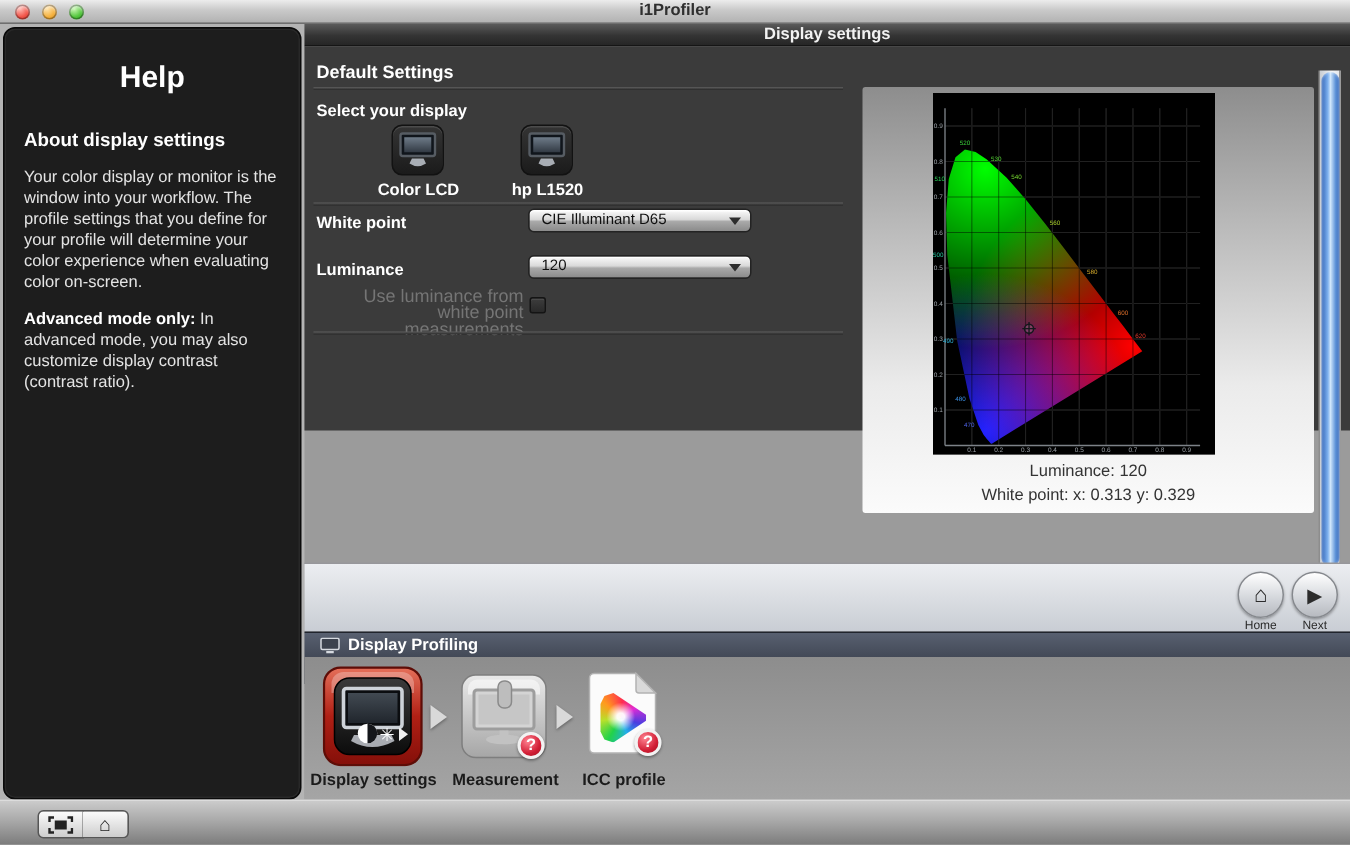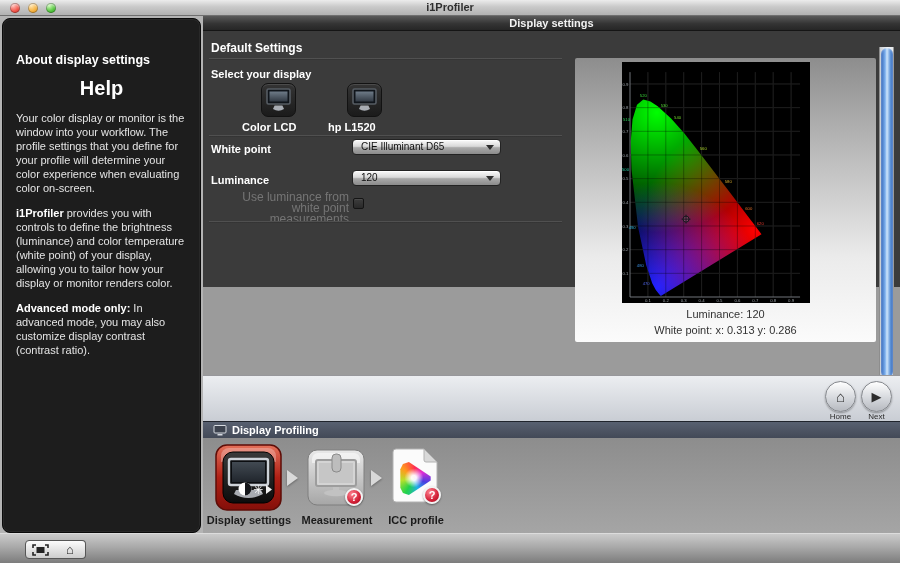--- a/index.html
+++ b/index.html
@@ -38,21 +38,21 @@
     font-size:11px; font-weight:bold; color:#f2f2f2; line-height:14px; }
   #content { left:0; top:15px; width:697px; height:256px; background:#3b3b3b; }
 
   .sec-title { font-size:12px; font-weight:bold; color:#fff; }
   .lbl { font-size:11px; font-weight:bold; color:#fff; }
   .sep { height:2px; background:linear-gradient(#5e5e5e,#272727); }
 
   .disp-btn { width:35px; height:34px; border-radius:7px; cursor:pointer;
     background:linear-gradient(#343434,#1b1b1b); border:1px solid #121212;
     box-shadow:inset 0 1px 0 rgba(255,255,255,.12); }
-  .disp-lbl { width:74px; text-align:left; font-size:11px; font-weight:bold; color:#fff; }
+  .disp-lbl { width:74px; text-align:center; font-size:11px; font-weight:bold; color:#fff; }
 
   .dropdown { width:149px; height:16px; border-radius:4px; cursor:pointer;
     background:linear-gradient(#fbfbfb,#d9d9d9 45%,#a9a9a9 55%,#8b8b8b);
     border:1px solid #232323; box-shadow:inset 0 1px 0 rgba(255,255,255,.85);
     font-size:10px; font-weight:normal; color:#101010; line-height:14px; padding-left:8px; }
   .dd-arrow { position:absolute; right:6px; top:5px; width:0; height:0;
     border-left:4px solid transparent; border-right:4px solid transparent;
     border-top:5px solid #2d2d2d; }
 
   #use-lum-lbl { width:138px; text-align:right; font-size:12px; line-height:11px; color:#757575; }
@@ -146,24 +146,23 @@
 
   <div class="abs" id="titlebar">
     <div class="abs tl" id="tl-close"></div>
     <div class="abs tl" id="tl-min"></div>
     <div class="abs tl" id="tl-zoom"></div>
     <div id="win-title">i1Profiler</div>
   </div>
 
   <div class="abs" id="left-bg"></div>
   <div class="abs" id="help-panel">
+    <div id="help-title">Help</div>
     <div id="help-heading">About display settings</div>
-    <div id="help-title">Help</div>
     <p class="help-p">Your color display or monitor is the window into your workflow. The profile settings that you define for your profile will determine your color experience when evaluating color on-screen.</p>
-    <p class="help-p"><b>i1Profiler</b><span> provides you with controls to define the brightness (luminance) and color temperature (white point) of your display, allowing you to tailor how your display or monitor renders color.</span></p>
     <p class="help-p"><b>Advanced mode only:</b><span> In advanced mode, you may also customize display contrast (contrast ratio).</span></p>
   </div>
 
   <div class="abs" id="main">
     <div class="abs" id="main-header">Display settings</div>
 
     <div class="abs" id="content">
       <div class="abs sec-title" style="left:8px; top:10px;">Default Settings</div>
       <div class="abs sep" style="left:6px; top:27px; width:353px;"></div>
 
@@ -300,21 +299,21 @@
               <text x="77.7849" y="88.18084999999999" text-anchor="start" font-size="4.2" fill="#a8cf2b" font-family="Liberation Sans, sans-serif">560</text>
               <text x="102.7375" y="120.82178" text-anchor="start" font-size="4.2" fill="#d4a92a" font-family="Liberation Sans, sans-serif">580</text>
               <text x="123.233" y="147.82925" text-anchor="start" font-size="4.2" fill="#e0702a" font-family="Liberation Sans, sans-serif">600</text>
               <text x="134.7785" y="163.02539000000002" text-anchor="start" font-size="4.2" fill="#e43a2e" font-family="Liberation Sans, sans-serif">620</text>
               <circle cx="64.027" cy="157.1257" r="3" fill="rgba(255,255,255,.15)" stroke="#15181c" stroke-width="1"></circle>
               <line x1="59.527" y1="157.1257" x2="68.527" y2="157.1257" stroke="#15181c" stroke-width="0.9"></line>
               <line x1="64.027" y1="152.6257" x2="64.027" y2="161.6257" stroke="#15181c" stroke-width="0.9"></line>
             </svg>
         </div>
         <div class="abs chart-cap" style="top:250px;">Luminance: 120</div>
-        <div class="abs chart-cap" style="top:266px;">White point: x: 0.313  y: 0.286</div>
+        <div class="abs chart-cap" style="top:266px;">White point: x: 0.313  y: 0.329</div>
       </div>
 
       <div class="abs" id="scrollbar">
         <div class="abs" id="sb-thumb"></div>
         <div class="abs sb-arrow" style="top:335px;">▲</div>
         <div class="abs sb-arrow" style="top:346px;">▼</div>
       </div>
     </div>
 
     <div class="abs" id="light-bar">

